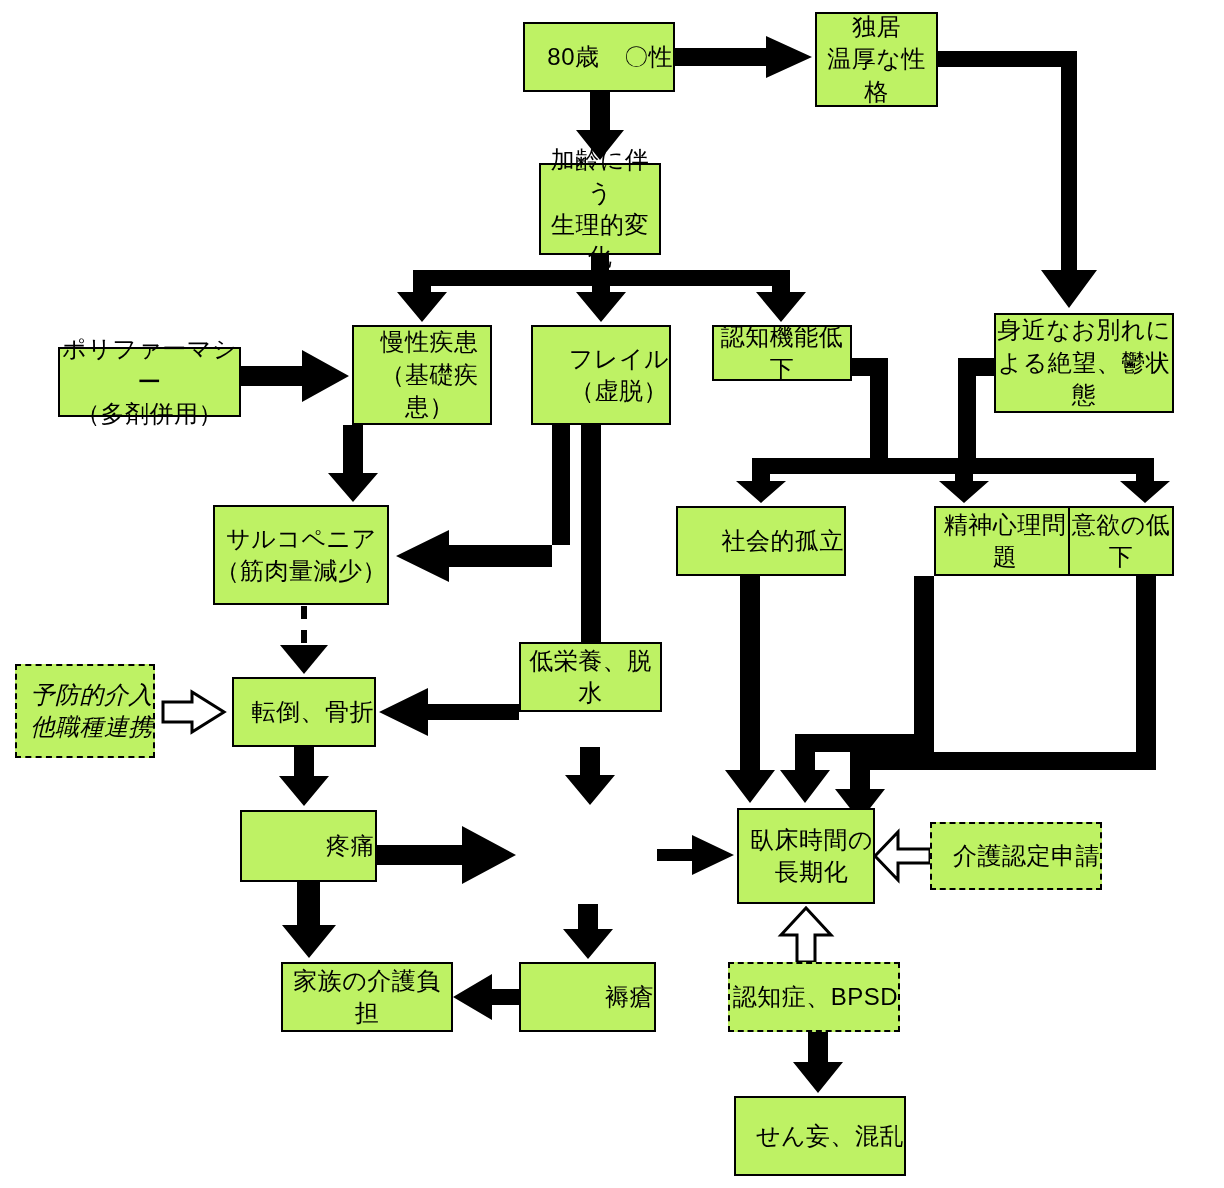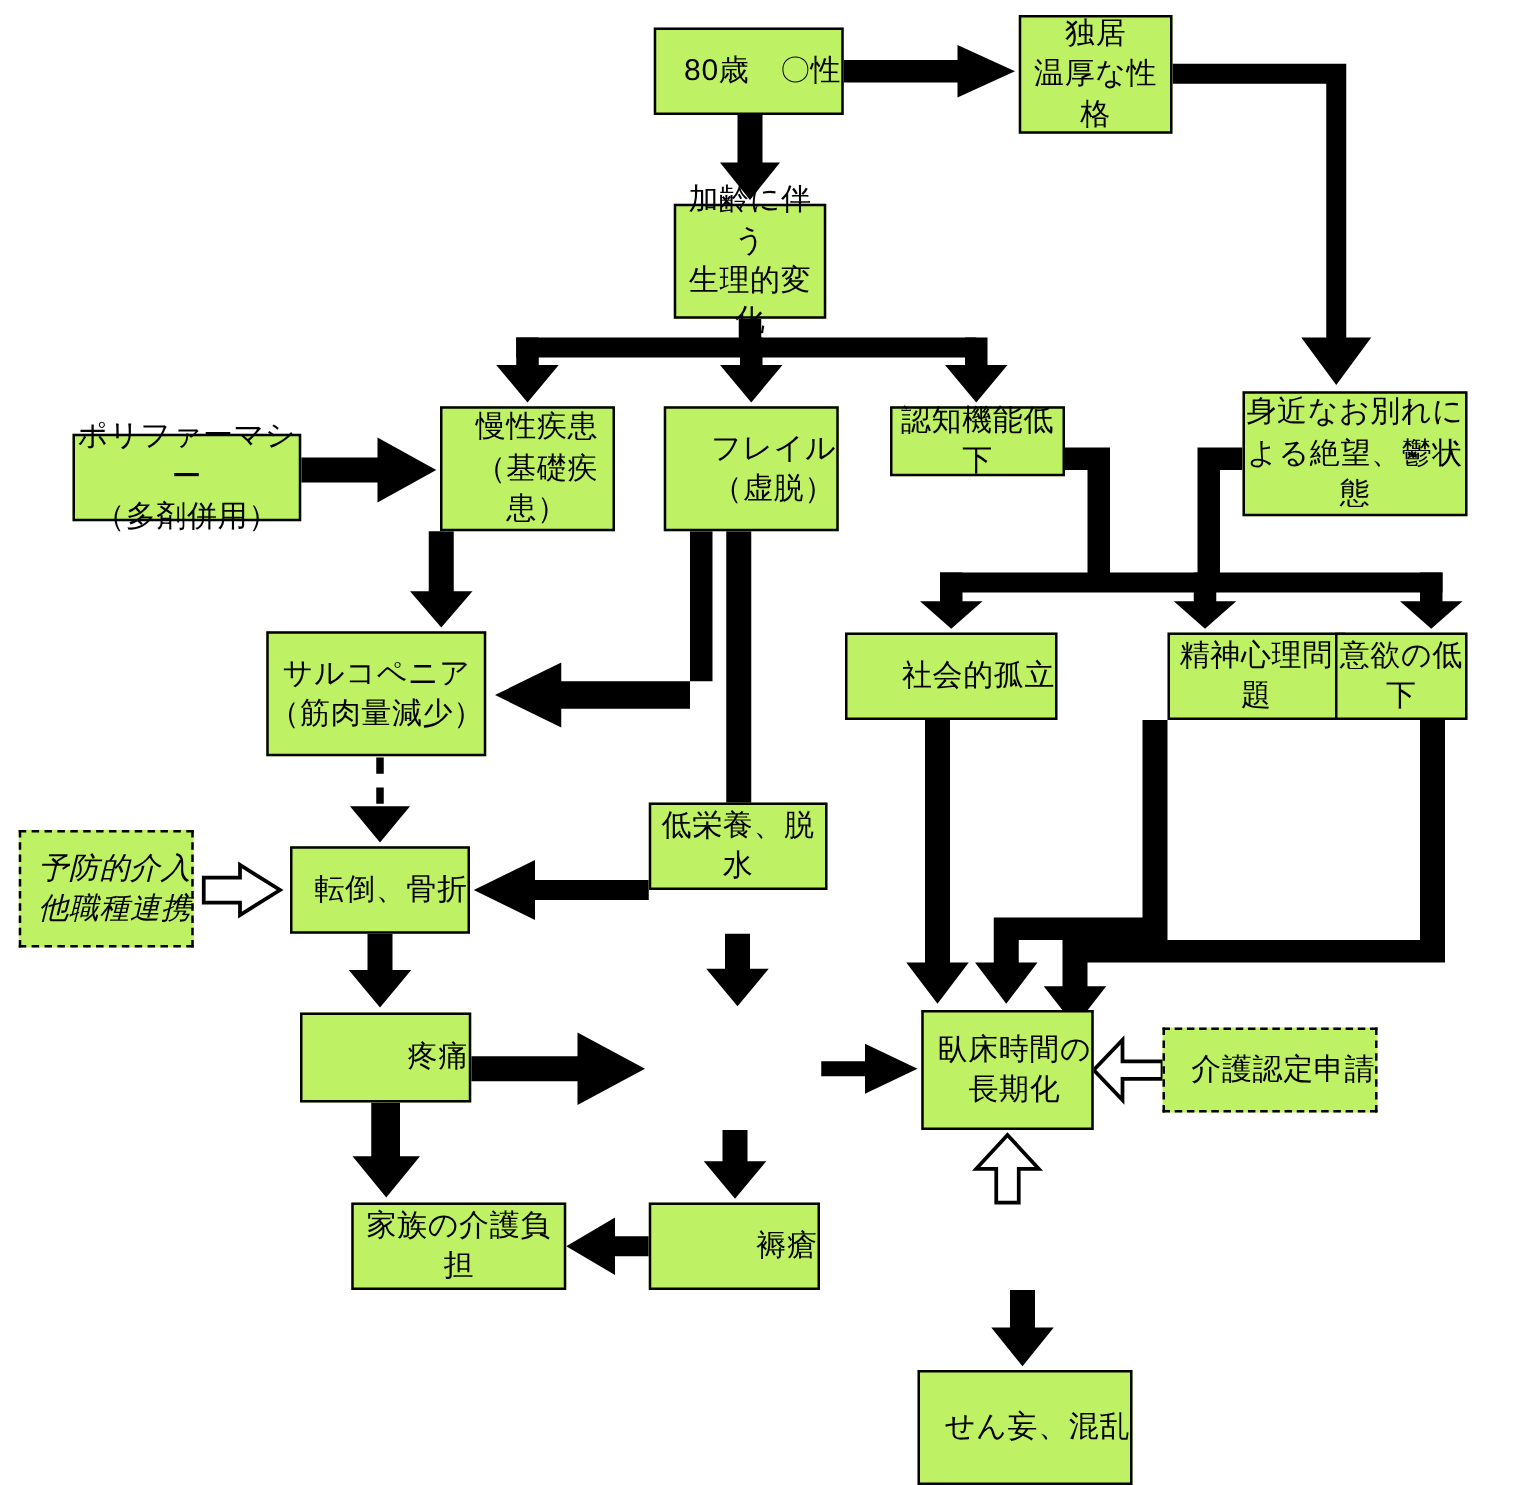--- a/index.html
+++ b/index.html
@@ -228,18 +228,21 @@
   </div>
 
   <div class="node" style="left:281px;top:962px;width:172px;height:70px;">
     <span class="lbl">家族の介護負担</span>
   </div>
 
   <div class="node" style="left:519px;top:962px;width:137px;height:70px;">
     <span class="lbl">褥瘡</span>
   </div>
 
-
-  <div class="node" style="left:734px;top:1096px;width:172px;height:92px;">
+  <div class="node dashed" style="left:728px;top:962px;width:172px;height:70px;">
+    <span class="lbl">認知症、BPSD</span>
+  </div>
+
+  <div class="node" style="left:734px;top:1096px;width:172px;height:80px;">
     <span class="lbl">せん妄、混乱</span>
   </div>
 
 </div>
 
 </body></html>

